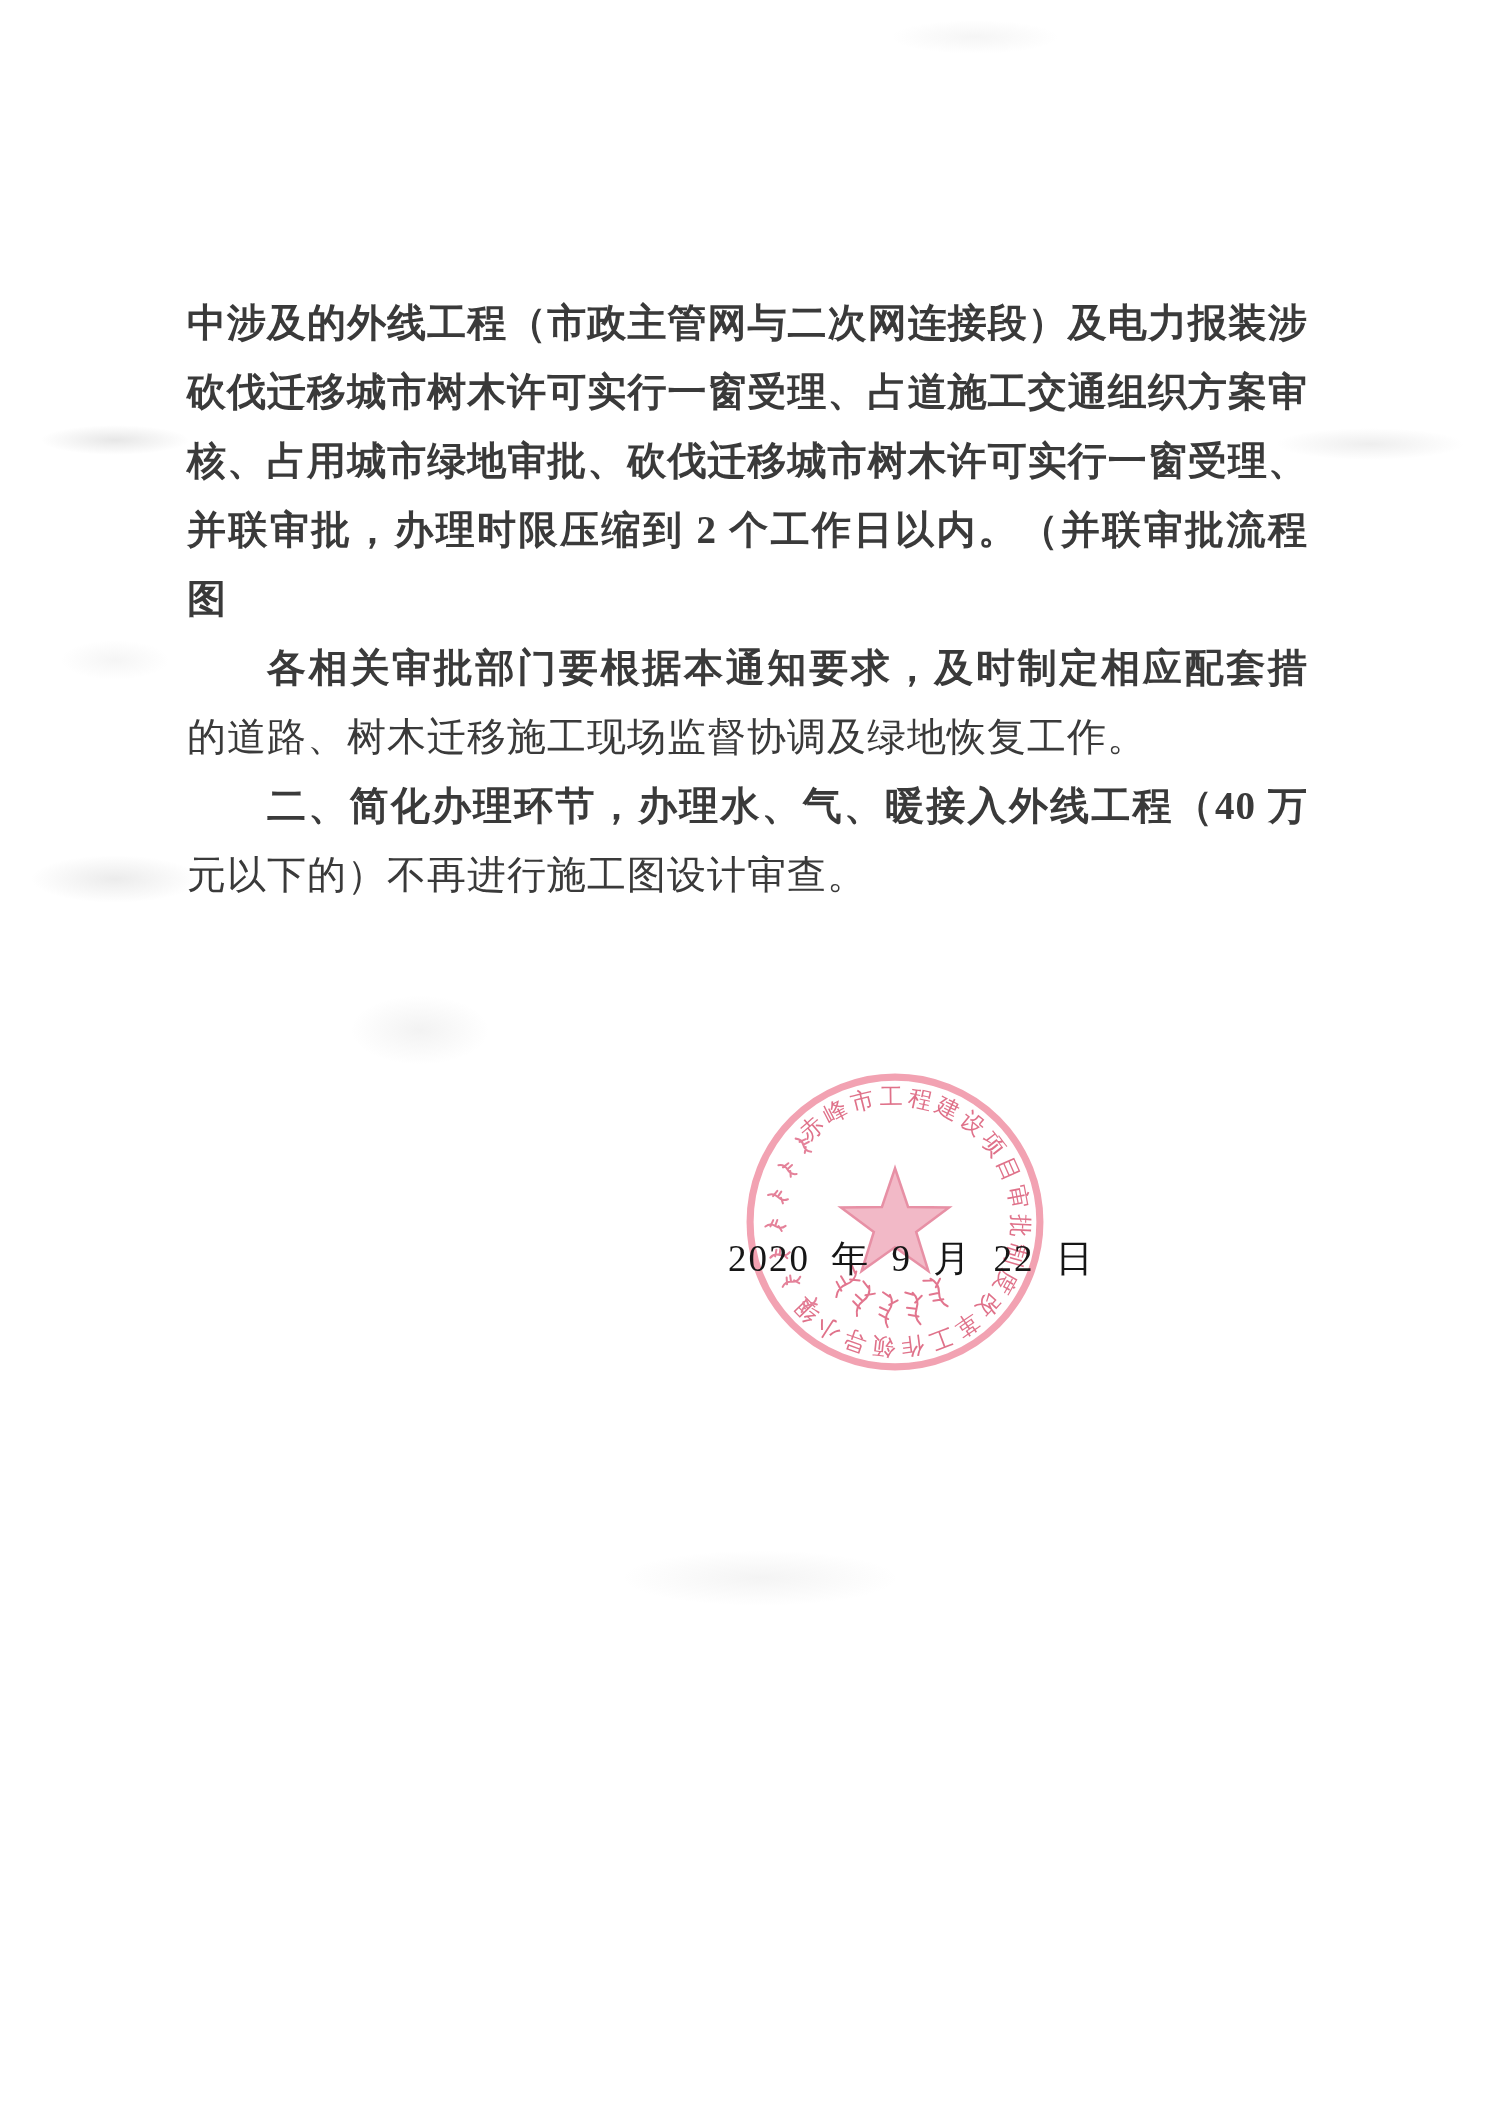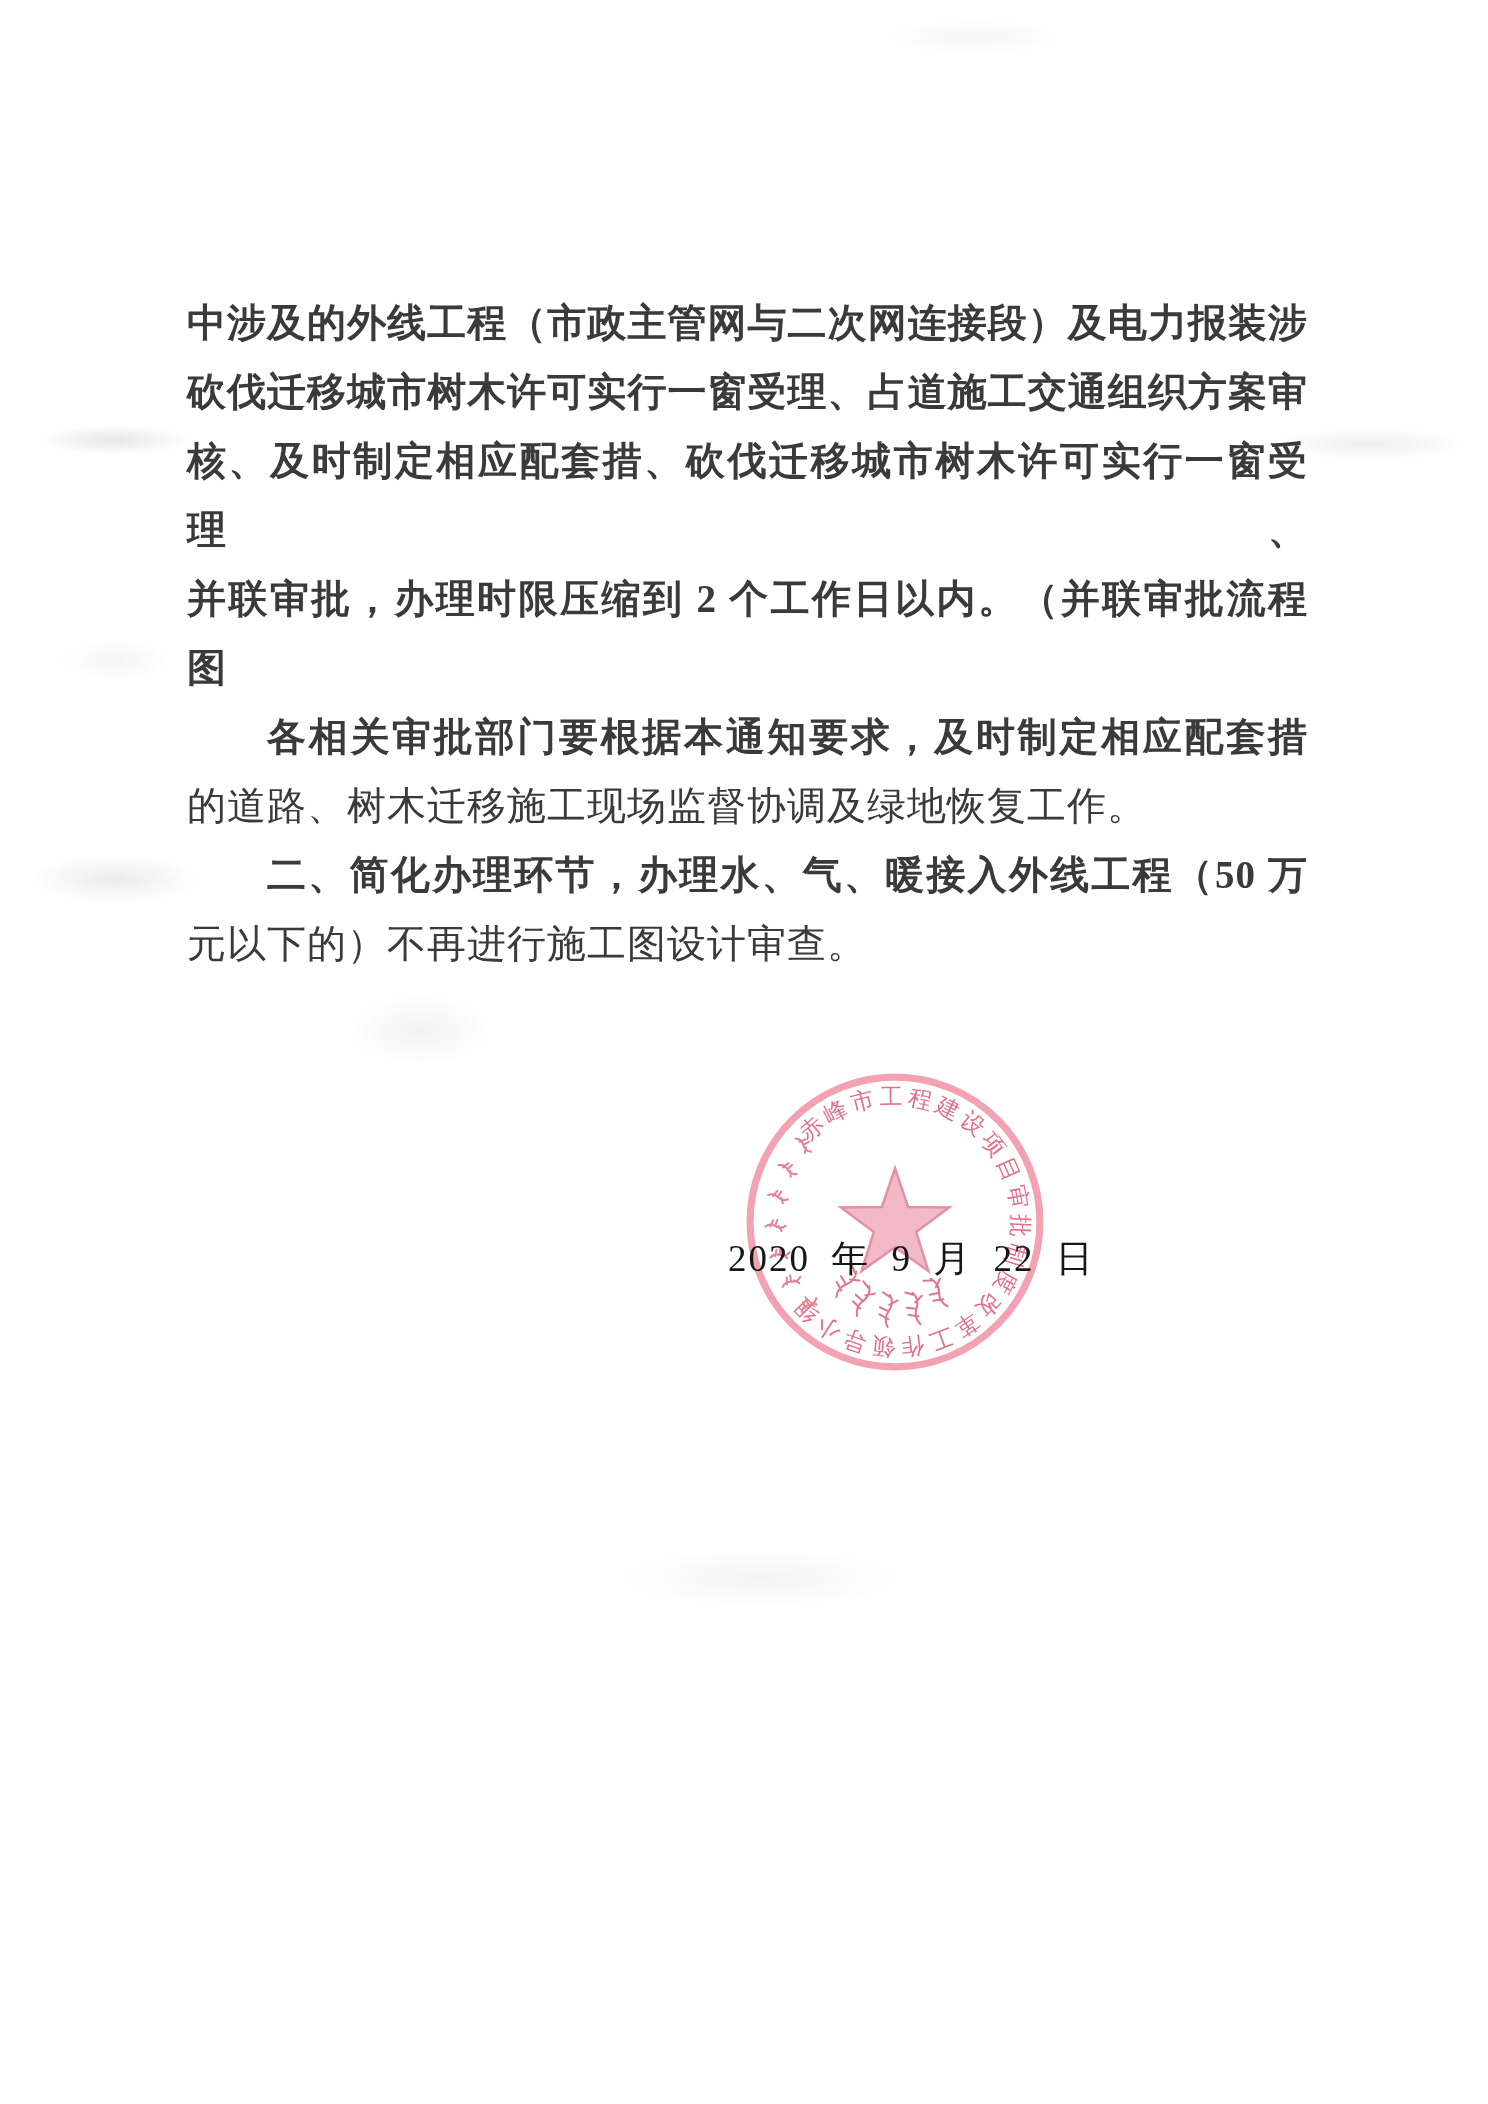--- a/index.html
+++ b/index.html
@@ -77,25 +77,25 @@
   <div class="smudge s2"></div>
   <div class="smudge s3"></div>
   <div class="smudge s4"></div>
   <div class="smudge s5"></div>
   <div class="smudge s6"></div>
   <div class="smudge s7"></div>
 
   <div class="text-block">
     <div class="line just">中涉及的外线工程（市政主管网与二次网连接段）及电力报装涉</div>
     <div class="line just">砍伐迁移城市树木许可实行一窗受理、占道施工交通组织方案审</div>
-    <div class="line just">核、及时制定相应配套措、砍伐迁移城市树木许可实行一窗受理、</div>
+    <div class="line just">核、占用城市绿地审批、砍伐迁移城市树木许可实行一窗受理、</div>
     <div class="line just">并联审批，办理时限压缩到 2 个工作日以内。（并联审批流程图</div>
     <div class="line just indent">各相关审批部门要根据本通知要求，及时制定相应配套措</div>
     <div class="line">的道路、树木迁移施工现场监督协调及绿地恢复工作。</div>
-    <div class="line just indent">二、简化办理环节，办理水、气、暖接入外线工程（50 万</div>
+    <div class="line just indent">二、简化办理环节，办理水、气、暖接入外线工程（40 万</div>
     <div class="line">元以下的）不再进行施工图设计审查。</div>
   </div>
 
   <div class="seal-wrap">
     <svg viewBox="0 0 300 300" width="304" height="304">
       <defs>
         <path id="arcPath" d="M 34 150 A 116 116 0 1 1 266 150 A 116 116 0 1 1 34 150" fill="none"></path>
         <g id="mgmark" stroke="#e27791" stroke-width="2" fill="none" stroke-linecap="round">
           <path d="M0,-12 q3.5,5 0,10 q-3.5,5 0,10 M0,-7 l6,3 M0,1 l-5,3 M1,-2 l5,2"></path>
         </g>

